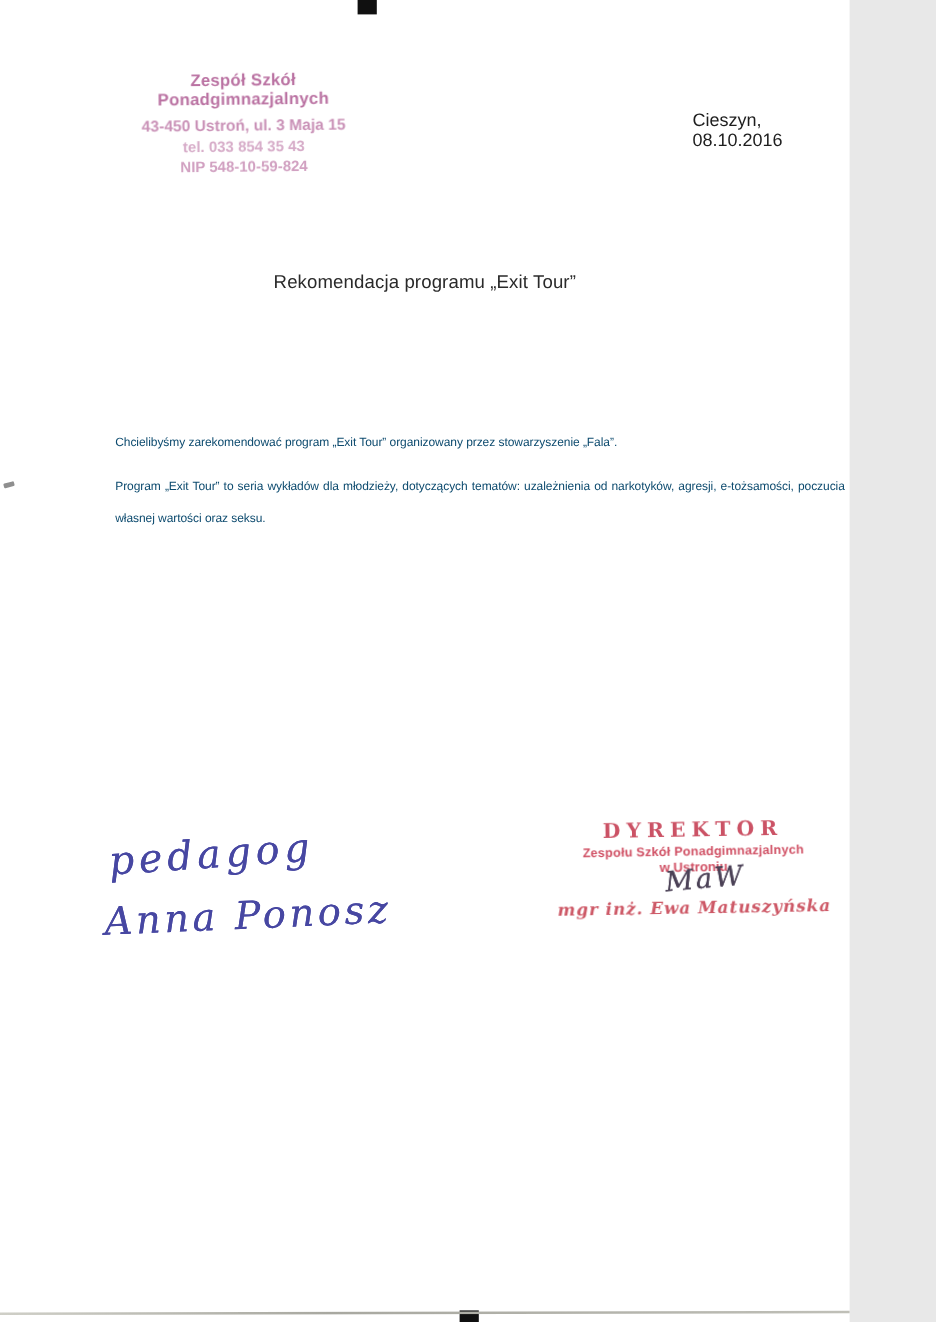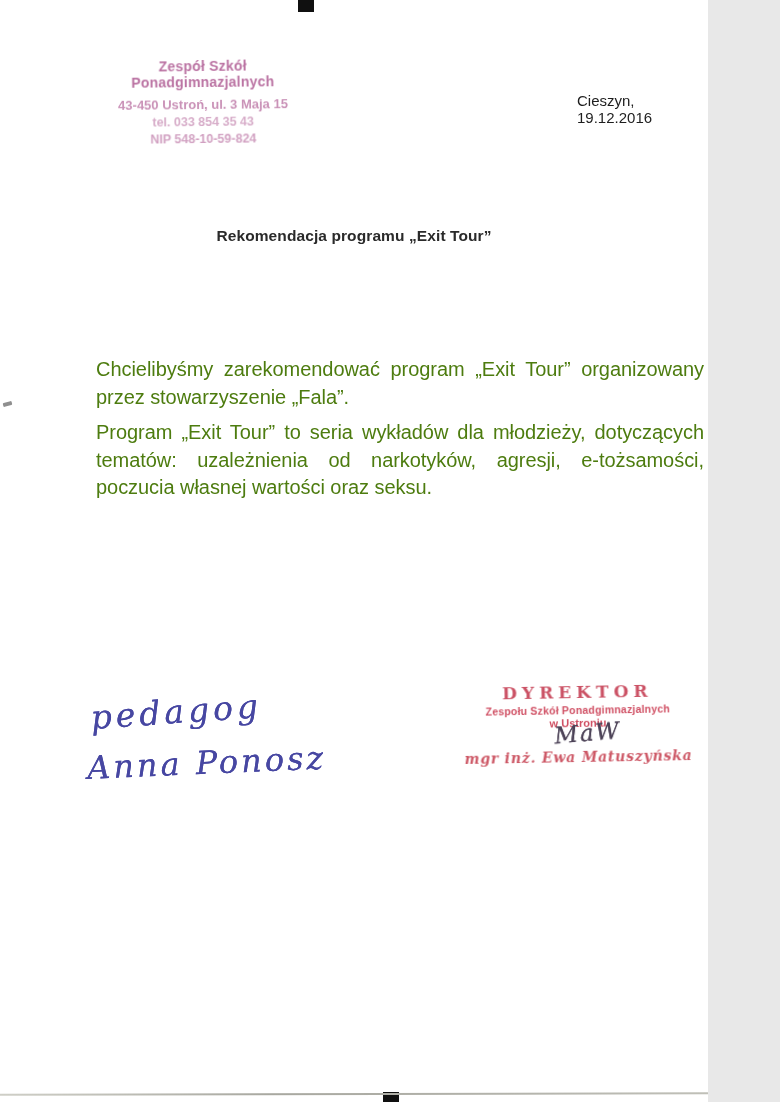--- a/index.html
+++ b/index.html
@@ -15,27 +15,27 @@
   }
   .school-stamp .s1{font-size:14px;font-weight:bold;letter-spacing:0.2px;opacity:0.92;margin-bottom:7px;}
   .school-stamp .s2{font-size:13px;font-weight:bold;opacity:0.72;margin-bottom:3px;}
   .school-stamp .s3{font-size:12.5px;font-weight:bold;opacity:0.55;margin-bottom:3px;}
   .school-stamp .s4{font-size:12.5px;font-weight:bold;opacity:0.62;}
   
   .date-line{position:absolute;left:577px;top:92px;font-size:15px;color:#1e1e1e;}
   
   .letter-title{
     position:absolute;left:0;right:0;top:227px;text-align:center;
-    font-size:15.5px;font-weight:bold;color:#2a2a2a;letter-spacing:0.1px;margin:0;
+    font-size:15.5px;font-weight:normal;color:#2a2a2a;letter-spacing:0.1px;margin:0;
   }
   
   .letter-body{position:absolute;left:96px;top:356px;width:608px;}
   .letter-body p{
-    margin:0 0 8px 0;font-size:20px;line-height:27.5px;letter-spacing:-0.05px;
-    text-align:justify;color:#4d7c0f;
+    margin:0 0 8px 0;font-size:10px;line-height:27.5px;letter-spacing:-0.05px;
+    text-align:justify;color:#0c4a6e;
   }
   
   .sig-left{position:absolute;left:92px;top:698px;color:#4747a2;}
   .hand{
     font-family:"DejaVu Serif",serif;font-style:italic;
     text-shadow:0 0 0.4px #4747a2;
   }
   .sig-role{font-size:33px;letter-spacing:4px;transform:rotate(-4deg);transform-origin:left bottom;}
   .sig-name{font-size:32px;letter-spacing:3px;transform:rotate(-2.5deg);transform-origin:left bottom;margin-top:12px;margin-left:-4px;}
   
@@ -69,21 +69,21 @@
 
 <div class="page">
 
   <div class="school-stamp">
     <div class="s1">Zespół Szkół Ponadgimnazjalnych</div>
     <div class="s2">43-450 Ustroń, ul. 3 Maja 15</div>
     <div class="s3">tel. 033 854 35 43</div>
     <div class="s4">NIP 548-10-59-824</div>
   </div>
 
-  <div class="date-line">Cieszyn, 19.12.2016</div>
+  <div class="date-line">Cieszyn, 08.10.2016</div>
 
   <h1 class="letter-title">Rekomendacja programu „Exit Tour”</h1>
 
   <div class="letter-body">
     <p>Chcielibyśmy zarekomendować program „Exit Tour” organizowany przez stowarzyszenie „Fala”.</p>
     <p>Program „Exit Tour” to seria wykładów dla młodzieży, dotyczących tematów: uzależnienia od narkotyków, agresji, e-tożsamości, poczucia własnej wartości oraz seksu.</p>
   </div>
 
   <div class="sig-left">
     <div class="hand sig-role">pedagog</div>

